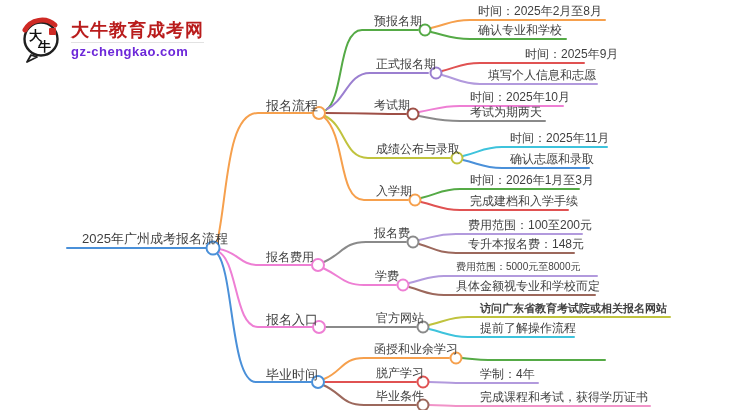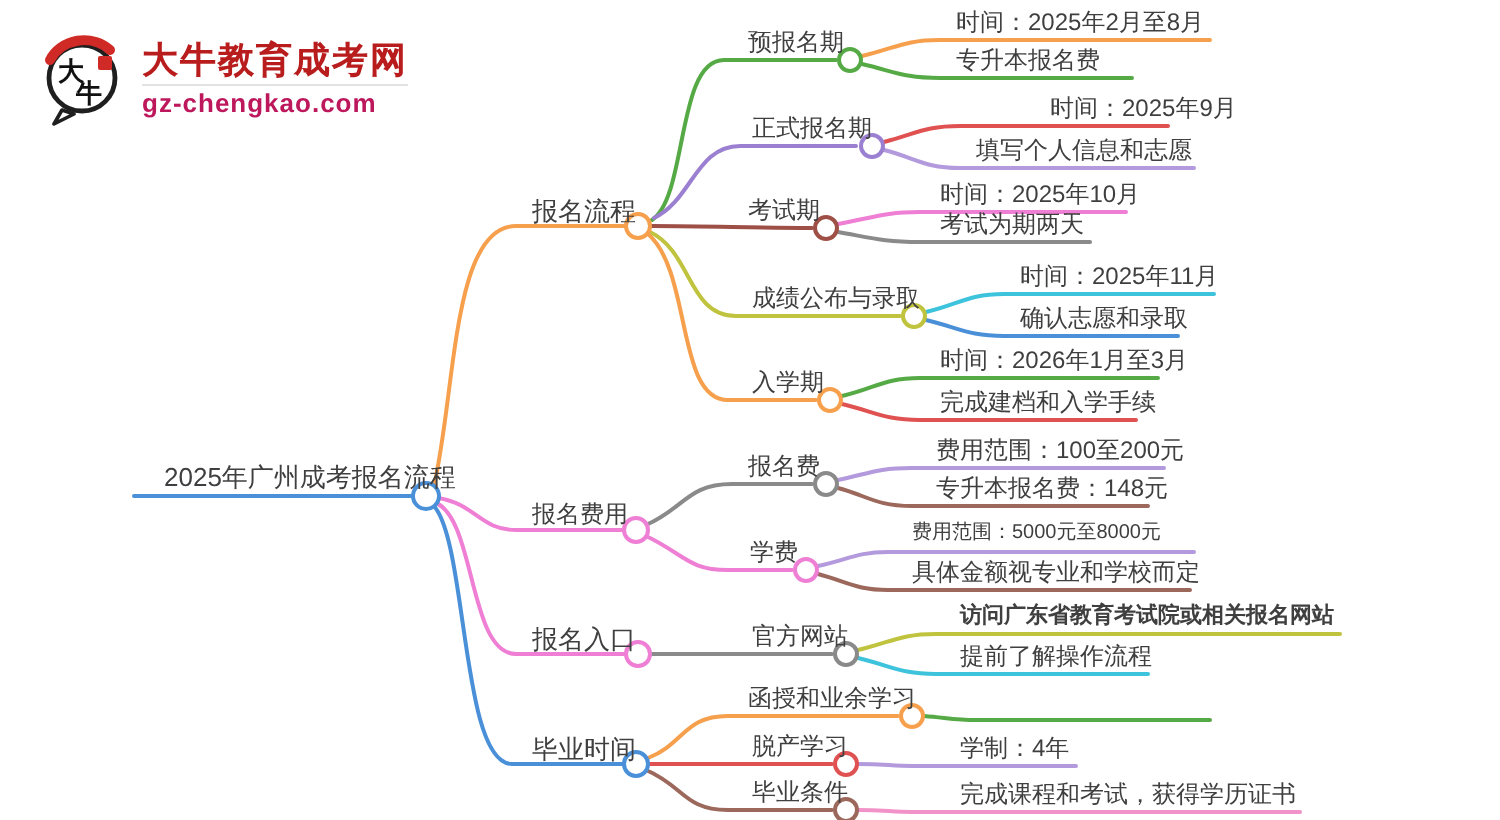--- a/index.html
+++ b/index.html
@@ -11,21 +11,21 @@
   #mindmap-svg { position:absolute; left:0; top:0; }
   #labels { position:absolute; left:0; top:0; width:750px; height:410px; pointer-events:none; }
   .node-label {
     position:absolute; white-space:nowrap; color:#3f3f3f; line-height:1.15;
     pointer-events:auto; cursor:default;
   }
   
   #logo { position:absolute; left:20px; top:13px; display:flex; align-items:center; gap:7px; }
   #logo-text { display:flex; flex-direction:column; }
   #logo-title { font-size:18px; font-weight:bold; color:#b91c1c; letter-spacing:1px; }
-  #logo-domain { font-size:13px; font-weight:bold; color:#be185d; letter-spacing:0.5px; border-top:1px solid #e2e2e2; padding-top:1px; }
+  #logo-domain { font-size:13px; font-weight:bold; color:#6d28d9; letter-spacing:0.5px; border-top:1px solid #e2e2e2; padding-top:1px; }
 </style>
 </head>
 <body>
 
 <div id="stage">
 
   <svg id="mindmap-svg" width="750" height="410" viewBox="0 0 750 410">
       <path d="M67 248 H206" fill="none" stroke="#4a90d9" stroke-width="2" stroke-linecap="round"></path>
       <path d="M217 243 C228 195 226 113 258 113 H312" fill="none" stroke="#f6a04d" stroke-width="2" stroke-linecap="round"></path>
       <path d="M326 110 C344 98 338 30 362 30 H418" fill="none" stroke="#55aa46" stroke-width="2" stroke-linecap="round"></path>
@@ -77,21 +77,21 @@
       <circle cx="456" cy="358" r="5.5" fill="#ffffff" stroke="#f6a04d" stroke-width="2"></circle>
       <circle cx="423" cy="382" r="5.5" fill="#ffffff" stroke="#e05252" stroke-width="2"></circle>
       <circle cx="423" cy="405" r="5.5" fill="#ffffff" stroke="#9c685c" stroke-width="2"></circle>
     </svg>
 
   <div id="labels">
       <div class="node-label" style="left: 82px; top: 232px; font-size: 13px;">2025年广州成考报名流程</div>
       <div class="node-label" style="left: 266px; top: 99px; font-size: 13px;">报名流程</div>
       <div class="node-label" style="left: 374px; top: 15px; font-size: 12px;">预报名期</div>
       <div class="node-label" style="left: 478px; top: 5px; font-size: 12px;">时间：2025年2月至8月</div>
-      <div class="node-label" style="left: 478px; top: 24px; font-size: 12px;">专升本报名费</div>
+      <div class="node-label" style="left: 478px; top: 24px; font-size: 12px;">确认专业和学校</div>
       <div class="node-label" style="left: 376px; top: 58px; font-size: 12px;">正式报名期</div>
       <div class="node-label" style="left: 488px; top: 48px; font-size: 12px; margin-left: 37px;">时间：2025年9月</div>
       <div class="node-label" style="left: 488px; top: 69px; font-size: 12px;">填写个人信息和志愿</div>
       <div class="node-label" style="left: 374px; top: 99px; font-size: 12px;">考试期</div>
       <div class="node-label" style="left: 470px; top: 91px; font-size: 12px;">时间：2025年10月</div>
       <div class="node-label" style="left: 470px; top: 106px; font-size: 12px;">考试为期两天</div>
       <div class="node-label" style="left: 376px; top: 143px; font-size: 12px;">成绩公布与录取</div>
       <div class="node-label" style="left: 510px; top: 132px; font-size: 12px;">时间：2025年11月</div>
       <div class="node-label" style="left: 510px; top: 153px; font-size: 12px;">确认志愿和录取</div>
       <div class="node-label" style="left: 376px; top: 185px; font-size: 12px;">入学期</div>

